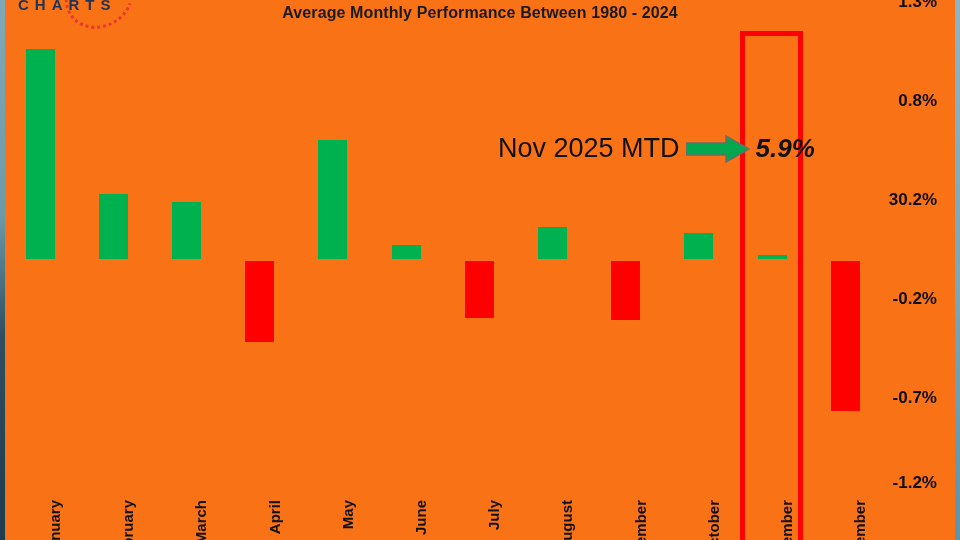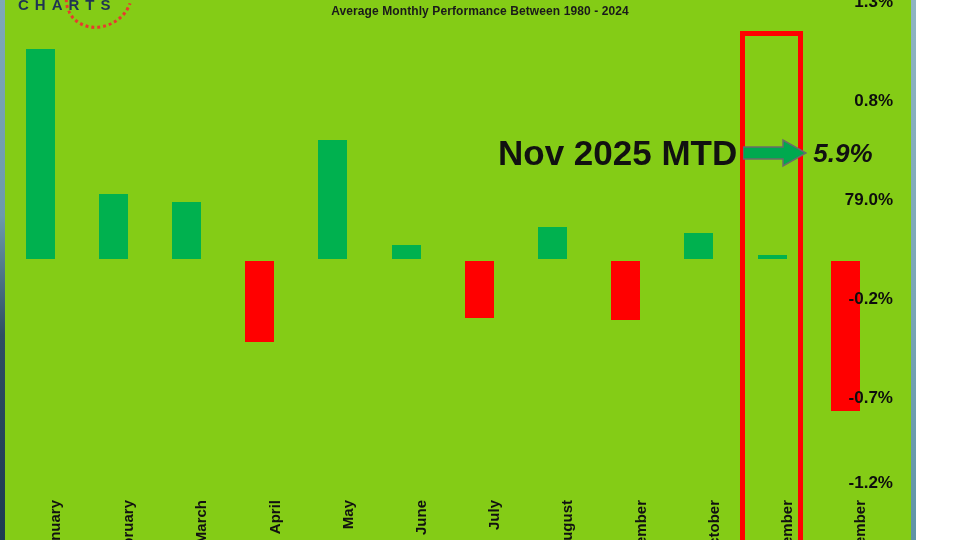--- a/index.html
+++ b/index.html
@@ -4,23 +4,24 @@
 <style>
   html, body {
     margin: 0;
     padding: 0;
     background: #ffffff;
   }
   #root {
     position: relative;
     width: 916px;
     height: 540px;
-    background: #84cc16;
+    background: #f97316;
     overflow: hidden;
     font-family: "Liberation Sans", sans-serif;
+    padding-left: 44px;
   }
   
   .edge {
     position: absolute;
     top: 0;
     width: 5px;
     height: 540px;
     background: linear-gradient(to bottom, #7fa8b8 0%, #6c9aab 40%, #2f4f63 62%, #1d3b51 100%);
   }
   .edge-left  { left: 0; }
@@ -60,21 +61,21 @@
     transform: rotate(-28deg);
   }
 
   
   .chart-title {
     position: absolute;
     left: 0;
     top: 4px;
     width: 960px;
     text-align: center;
-    font-size: 12px;
+    font-size: 16px;
     font-weight: 700;
     color: #1a1a1a;
     letter-spacing: 0.1px;
     font-family: "Liberation Sans", sans-serif;
   }
 
   
   .plot {
     position: absolute;
     left: 5px;
@@ -129,25 +130,24 @@
   }
 
   
   .annotation {
     position: absolute;
     display: flex;
     align-items: center;
     gap: 6px;
   }
   .annotation-text {
-    font-size: 35px;
+    font-size: 27px;
     color: #111111;
     font-family: "Liberation Sans", sans-serif;
     white-space: nowrap;
-    font-weight: bold;
   }
   .annotation-value {
     font-size: 26px;
     font-weight: 700;
     font-style: italic;
     color: #111111;
     font-family: "Liberation Sans", sans-serif;
     white-space: nowrap;
   }
   .arrow {
@@ -193,21 +193,21 @@
       <div class="xlabel" style="left: 699.8px;">October</div>
       <div class="bar up" title="November: 0.02%" style="left: 752.5px; top: 255.04px; width: 29px; height: 3.96px;"></div>
       <div class="xlabel" style="left: 773px;">November</div>
       <div class="bar down" title="December: -0.76%" style="left: 825.7px; top: 261px; width: 29px; height: 150.48px;"></div>
       <div class="xlabel" style="left: 846.2px;">December</div>
     </div>
 
   <div class="yaxis" id="yaxis">
       <div class="ytick" style="top: -8.4px;">1.3%</div>
       <div class="ytick" style="top: 90.6px;">0.8%</div>
-      <div class="ytick" style="top: 189.6px;">79.0%</div>
+      <div class="ytick" style="top: 189.6px;">30.2%</div>
       <div class="ytick" style="top: 288.6px; text-align: center;">-0.2%</div>
       <div class="ytick" style="top: 387.6px; margin-left: 33px;">-0.7%</div>
       <div class="ytick" style="top: 473px;">-1.2%</div>
     </div>
 
   <div class="highlight-box" id="highlight" style="left: 740px; top: 31px; width: 63px; height: 530px;"></div>
 
   <div class="annotation" id="annotation" style="left:498px; top:133px;">
     <span class="annotation-text">Nov 2025 MTD</span>
     <span class="arrow">

